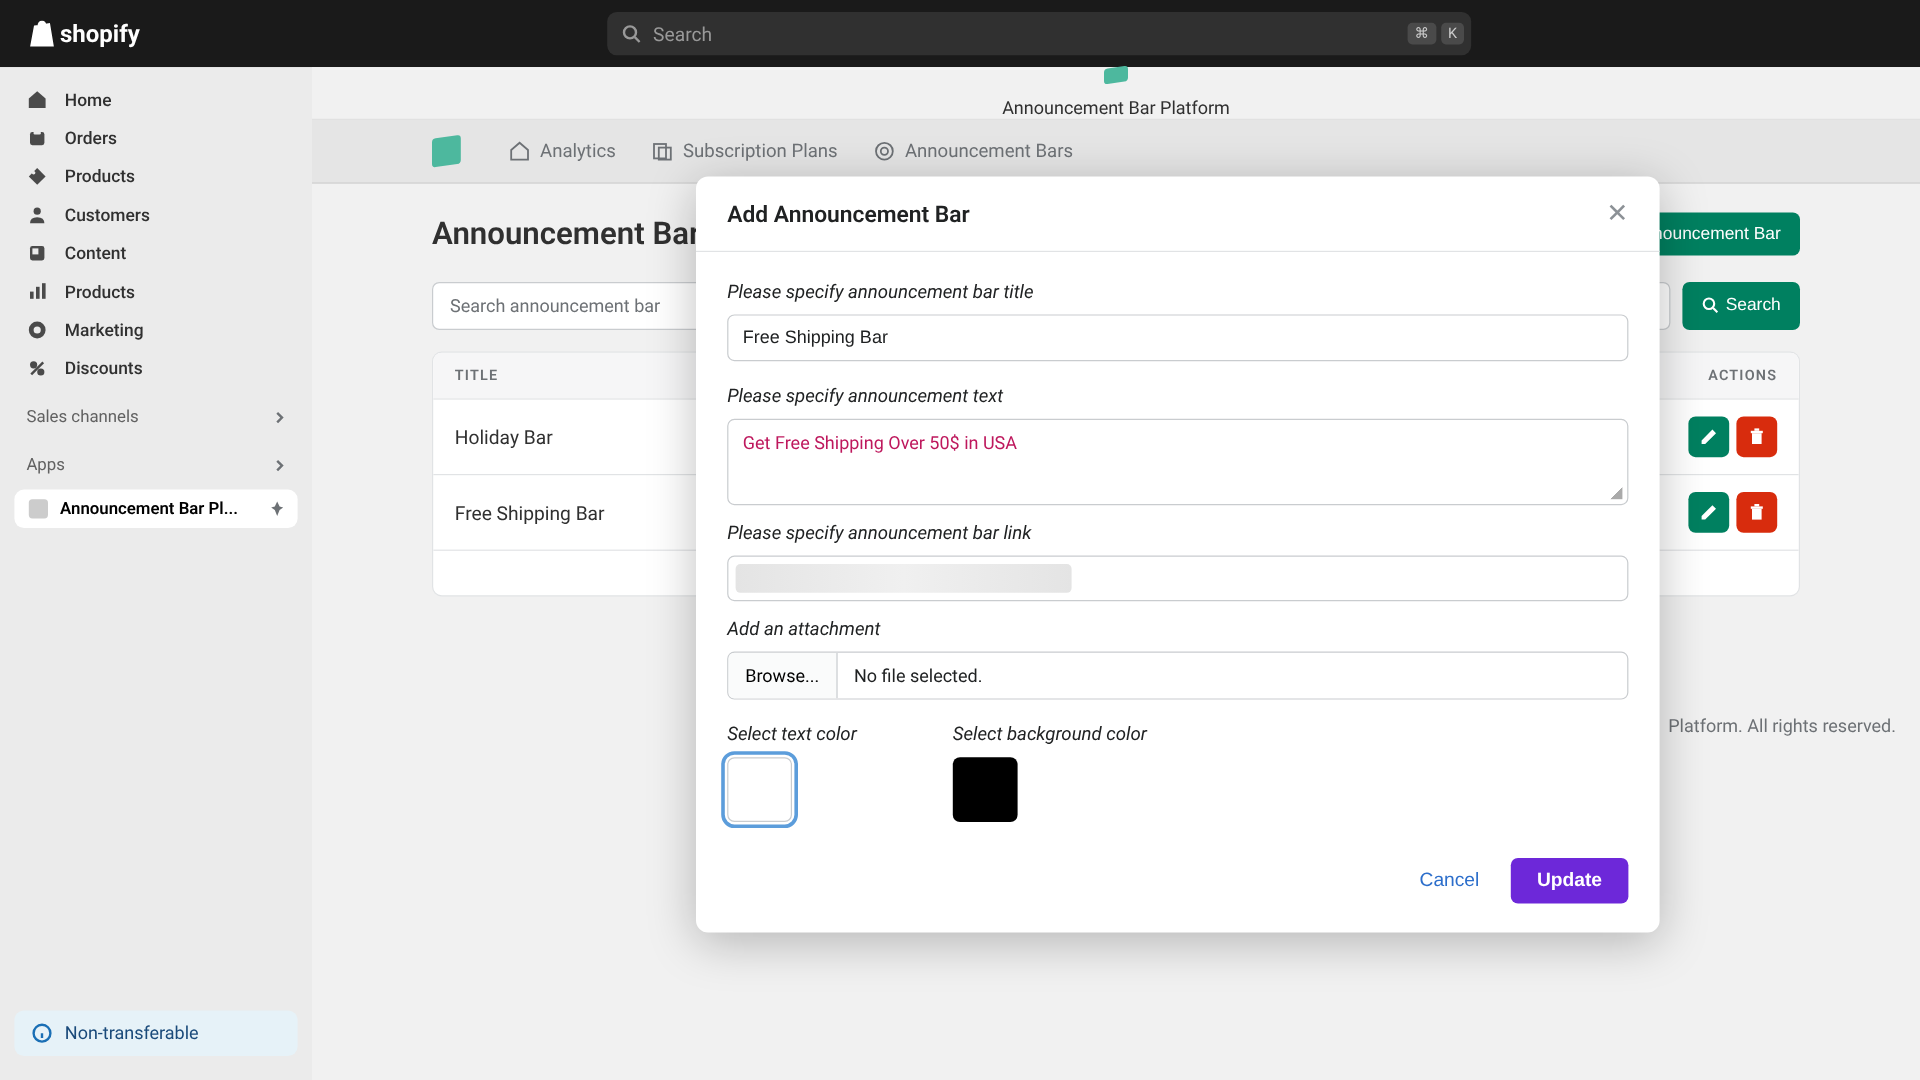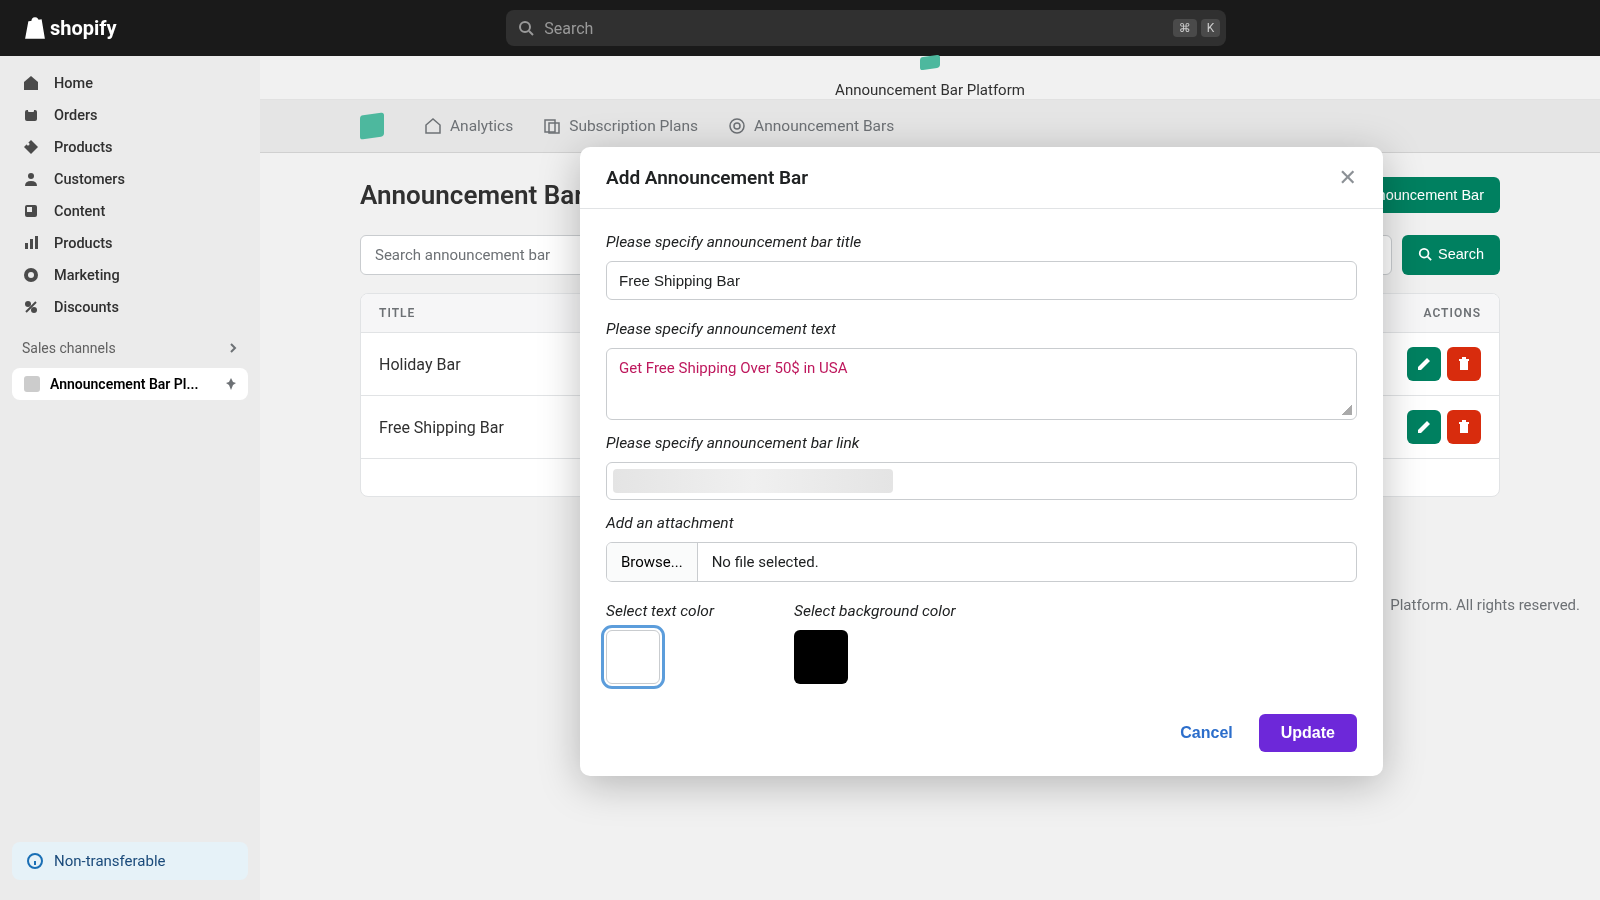--- a/index.html
+++ b/index.html
@@ -57,21 +57,21 @@
 .link-loading { width: 280px; height: 24px; background: linear-gradient(90deg,#e4e4e4,#f0f0f0,#e4e4e4); border-radius:4px;}
 .file-row { display: flex; border: 1px solid #c9cccf; border-radius: 6px; overflow: hidden; margin-bottom: 14px; }
 .browse-btn { padding: 10px 14px; border-right: 1px solid #c9cccf; background: #fafbfb; cursor: pointer; font-size:15px;}
 .file-status { padding: 10px 14px; color: #202223; font-size:15px;}
 .color-row { display: flex; gap: 80px; margin-top:6px;}
 .color-block { }
 .color-swatch { width: 54px; height: 54px; border-radius: 6px; margin-top: 8px; }
 .swatch-white { background: #fff; border: 1px solid #c9cccf; outline: 3px solid #5c9ddb; outline-offset: 2px;}
 .swatch-black { background: #000; }
 .modal-footer { display: flex; justify-content: flex-end; gap: 10px; padding: 20px 26px 24px 26px; }
-.btn-link { background: none; border: none; color: #2c6ecb; font-size: 16px; cursor: pointer; padding: 10px 16px; font-weight: bold;}
+.btn-link { background: none; border: none; color: #2c6ecb; font-size: 16px; cursor: pointer; padding: 10px 16px;}
 .btn-primary { background: #6d28d9; color: #fff; border: none; border-radius: 6px; padding: 10px 22px; font-size: 16px; cursor: pointer; font-weight: bold; }
 svg { display: block; }
 </style>
 </head>
 <body>
 
 <div class="topbar">
   <div class="logo">
     <span class="logo-bag">
       <svg width="22" height="24" viewBox="0 0 22 24" fill="#fff">
@@ -168,20 +168,28 @@
             <circle cx="6" cy="6" r="3"></circle>
             <circle cx="12" cy="12" r="3"></circle>
             <line x1="4" y1="14" x2="14" y2="4" stroke="#4a4a4a" stroke-width="2"></line>
           </svg>
         </span>
         <span>Discounts</span>
       </div>
 
     <div class="nav-section">
       <span>Sales channels</span>
+      <span>
+          <svg width="10" height="10" viewBox="0 0 10 10" fill="none" stroke="#6d7175" stroke-width="2">
+            <path d="M3 1 L7 5 L3 9"></path>
+          </svg>
+        </span>
+    </div>
+    <div class="nav-section">
+      <span>Apps</span>
       <span>
           <svg width="10" height="10" viewBox="0 0 10 10" fill="none" stroke="#6d7175" stroke-width="2">
             <path d="M3 1 L7 5 L3 9"></path>
           </svg>
         </span>
     </div>
     <div class="app-item">
       <span style="width:16px;height:16px;background:#ccc;border-radius:3px;display:inline-block;"></span>
       <span>Announcement Bar Pl...</span>
       <span class="pin">

